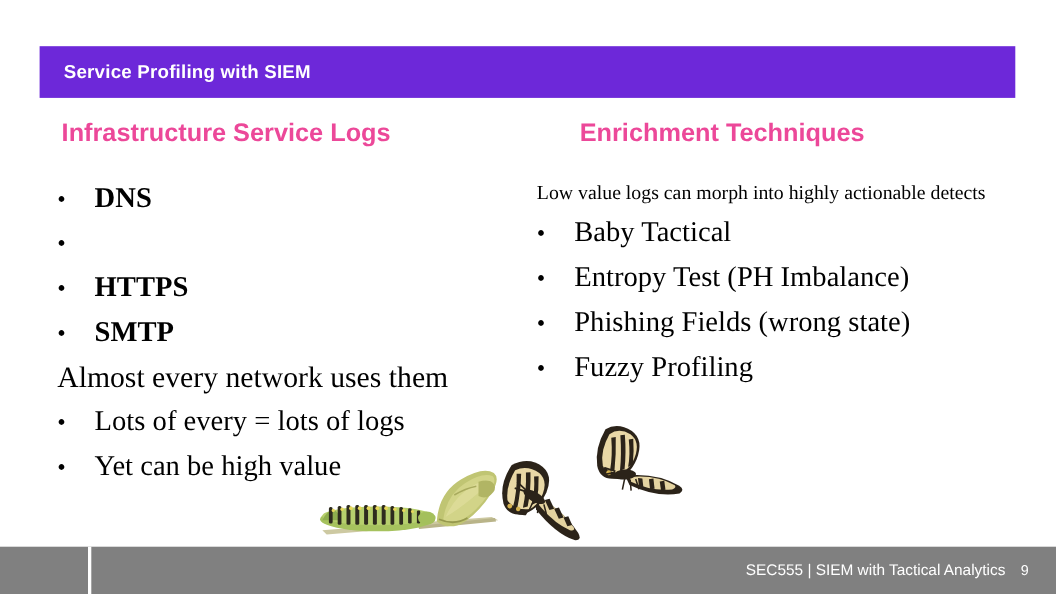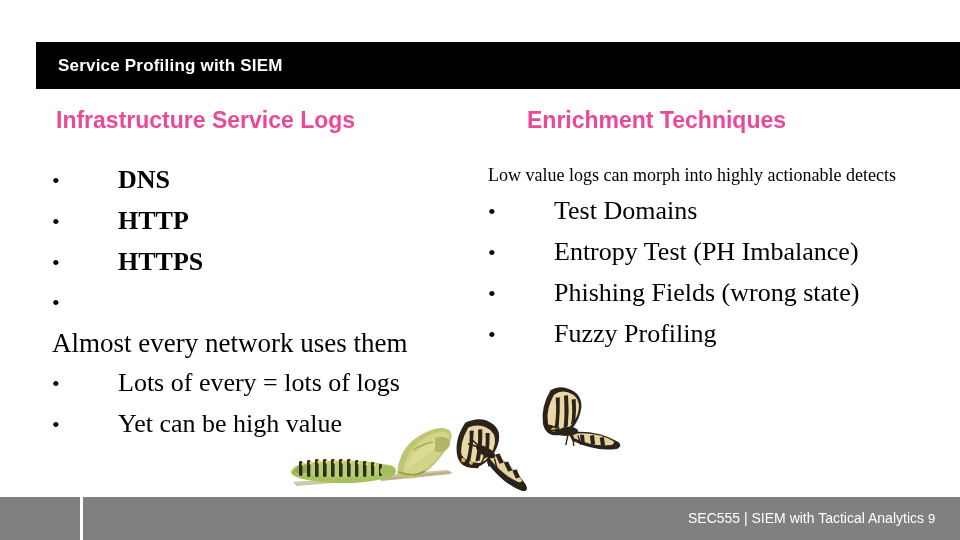--- a/index.html
+++ b/index.html
@@ -17,22 +17,21 @@
     font-family: "Liberation Sans", sans-serif;
   }
 
   
   #title-bar {
     position: absolute;
     left: 36px;
     top: 42px;
     width: 887px;
     height: 47px;
-    background: #000000;
-    padding-left: 37px;
+    background: #6d28d9;
   }
   #title-text {
     position: absolute;
     left: 22px;
     top: 0;
     height: 47px;
     line-height: 47px;
     color: #ffffff;
     font-family: "Liberation Sans", sans-serif;
     font-size: 17px;
@@ -81,21 +80,21 @@
     line-height: 40px;
     white-space: nowrap;
   }
   .bullet-row .dot {
     flex: 0 0 auto;
     width: 34px;
     font-size: 22px;
     line-height: 40px;
   }
   .bullet-row.bold .label { font-weight: bold; }
-  .bullet-row .label { flex: 0 0 auto; margin-left: 32px; }
+  .bullet-row .label { flex: 0 0 auto; }
 
   
   #right-body .bullet-row { line-height: 40px; }
 
   
   #artwork {
     position: absolute;
     left: 285px;
     top: 378px;
     width: 345px;
@@ -122,21 +121,21 @@
   #footer-divider {
     position: absolute;
     left: 80px;
     top: 497px;
     width: 3px;
     height: 43px;
     background: #ffffff;
   }
   #footer-text {
     position: absolute;
-    right: 36px;
+    right: 46px;
     top: 497px;
     height: 43px;
     line-height: 43px;
     color: #ffffff;
     font-family: "Liberation Sans", sans-serif;
     font-size: 14px;
     white-space: nowrap;
   }
   #page-number {
     position: absolute;
@@ -164,30 +163,30 @@
 
   <div id="left-body" class="col-body">
 
     <div class="bullet-row bold">
       <span class="dot">•</span>
       <span class="label">DNS</span>
     </div>
 
     <div class="bullet-row bold">
       <span class="dot">•</span>
-      <span class="label">HTTP</span>
     </div>
 
     <div class="bullet-row bold">
       <span class="dot">•</span>
       <span class="label">HTTPS</span>
     </div>
 
     <div class="bullet-row bold">
       <span class="dot">•</span>
+      <span class="label">SMTP</span>
     </div>
 
     <div class="plain-line">Almost every network uses them</div>
 
     <div class="bullet-row">
       <span class="dot">•</span>
       <span class="label">Lots of every = lots of logs</span>
     </div>
 
     <div class="bullet-row">
@@ -196,21 +195,21 @@
     </div>
 
   </div>
 
   <div id="right-body" class="col-body">
 
     <div class="plain-wrap">Low value logs can morph into highly actionable detects</div>
 
     <div class="bullet-row">
       <span class="dot">•</span>
-      <span class="label">Test Domains</span>
+      <span class="label">Baby Tactical</span>
     </div>
 
     <div class="bullet-row">
       <span class="dot">•</span>
       <span class="label">Entropy Test (PH Imbalance)</span>
     </div>
 
     <div class="bullet-row">
       <span class="dot">•</span>
       <span class="label">Phishing Fields (wrong state)</span>

